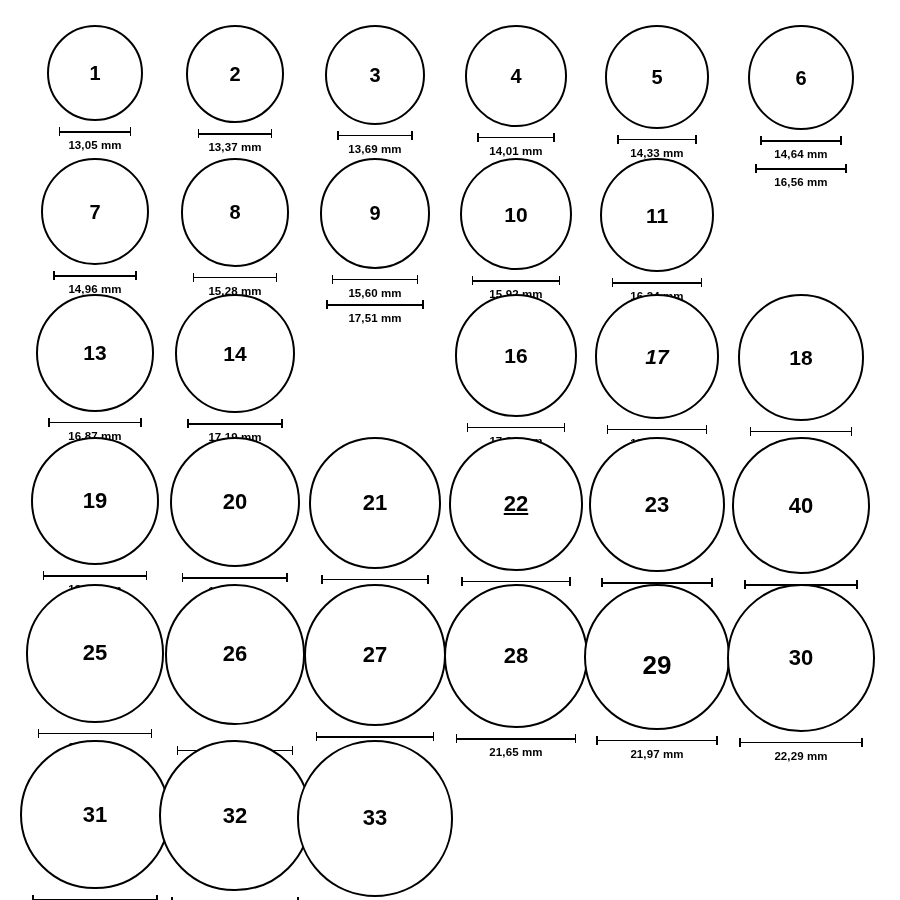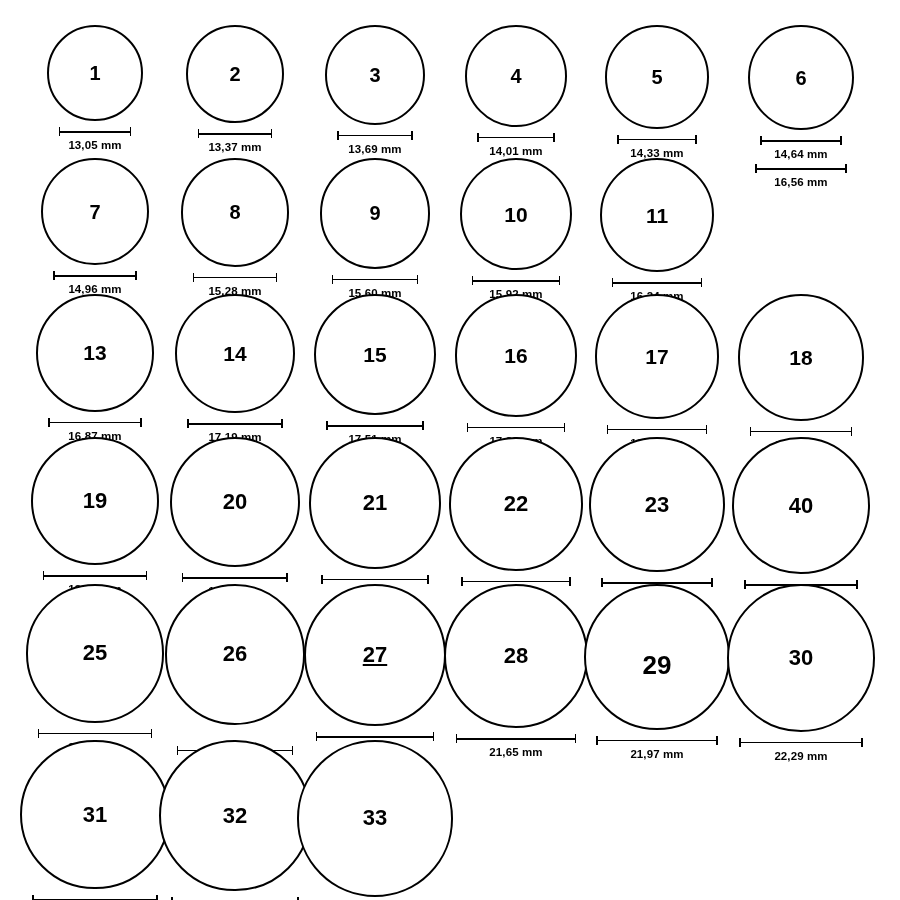--- a/index.html
+++ b/index.html
@@ -194,40 +194,37 @@
     <div class="ring-cell" style="left: 175.298px; top: 294px; width: 119.404px;">
       <div class="ring-circle" style="width: 119.404px; height: 119.404px;">
         <span class="ring-number" style="font-size: 21px;">14</span>
       </div>
       <div class="measure-bar" style="width: 95.4045px;">
         <div class="measure-line"></div>
       </div>
       <div class="ring-label">17,19 mm</div>
     </div>
     <div class="ring-cell" style="left: 314.41px; top: 294px; width: 121.18px;">
-      <div class="ring-circle" style="width: 121.18px; height: 121.18px;">
-        <span class="ring-number" style="font-size: 21px;">15</span>
-      </div>
       <div class="measure-bar" style="width: 97.1805px;">
         <div class="measure-line"></div>
       </div>
       <div class="ring-label">17,51 mm</div>
     </div>
     <div class="ring-cell" style="left: 454.522px; top: 294px; width: 122.956px;">
       <div class="ring-circle" style="width: 122.956px; height: 122.956px;">
         <span class="ring-number" style="font-size: 21px;">16</span>
       </div>
       <div class="measure-bar" style="width: 98.9565px;">
         <div class="measure-line"></div>
       </div>
       <div class="ring-label">17,83 mm</div>
     </div>
     <div class="ring-cell" style="left: 594.634px; top: 294px; width: 124.732px;">
       <div class="ring-circle" style="width: 124.732px; height: 124.732px;">
-        <span class="ring-number" style="font-size: 21px;">17</span>
+        <span class="ring-number" style="font-size: 21px; font-style: italic;">17</span>
       </div>
       <div class="measure-bar" style="width: 100.732px;">
         <div class="measure-line"></div>
       </div>
       <div class="ring-label">18,15 mm</div>
     </div>
     <div class="ring-cell" style="left: 737.746px; top: 294px; width: 126.508px;">
       <div class="ring-circle" style="width: 126.508px; height: 126.508px;">
         <span class="ring-number" style="font-size: 21px;">18</span>
       </div>
@@ -257,21 +254,21 @@
     <div class="ring-cell" style="left: 309.11px; top: 437px; width: 131.781px;">
       <div class="ring-circle" style="width: 131.781px; height: 131.781px;">
         <span class="ring-number" style="font-size: 22px;">21</span>
       </div>
       <div class="measure-bar" style="width: 107.781px;">
         <div class="measure-line"></div>
       </div>
       <div class="ring-label">19,42 mm</div>
     </div>
     <div class="ring-cell" style="left: 449.221px; top: 437px; width: 133.557px;">
-      <div class="ring-circle" style="width: 133.557px; height: 133.557px;">
+      <div class="ring-circle" style="width: 133.557px; height: 133.557px; text-decoration: underline;">
         <span class="ring-number" style="font-size: 22px;">22</span>
       </div>
       <div class="measure-bar" style="width: 109.557px;">
         <div class="measure-line"></div>
       </div>
       <div class="ring-label">19,74 mm</div>
     </div>
     <div class="ring-cell" style="left: 589.333px; top: 437px; width: 135.333px;">
       <div class="ring-circle" style="width: 135.333px; height: 135.333px;">
         <span class="ring-number" style="font-size: 22px;">23</span>
@@ -302,21 +299,21 @@
     <div class="ring-cell" style="left: 164.697px; top: 584px; width: 140.606px; gap: 15px;">
       <div class="ring-circle" style="width: 140.606px; height: 140.606px;">
         <span class="ring-number" style="font-size: 22px;">26</span>
       </div>
       <div class="measure-bar" style="width: 116.606px;">
         <div class="measure-line"></div>
       </div>
       <div class="ring-label">21,01 mm</div>
     </div>
     <div class="ring-cell" style="left: 303.809px; top: 584px; width: 142.381px;">
-      <div class="ring-circle" style="width: 142.381px; height: 142.381px; text-decoration: underline;">
+      <div class="ring-circle" style="width: 142.381px; height: 142.381px;">
         <span class="ring-number" style="font-size: 22px;">27</span>
       </div>
       <div class="measure-bar" style="width: 118.381px;">
         <div class="measure-line"></div>
       </div>
       <div class="ring-label">21,33 mm</div>
     </div>
     <div class="ring-cell" style="left: 443.921px; top: 584px; width: 144.157px;">
       <div class="ring-circle" style="width: 144.157px; height: 144.157px;">
         <span class="ring-number" style="font-size: 22px;">28</span>

